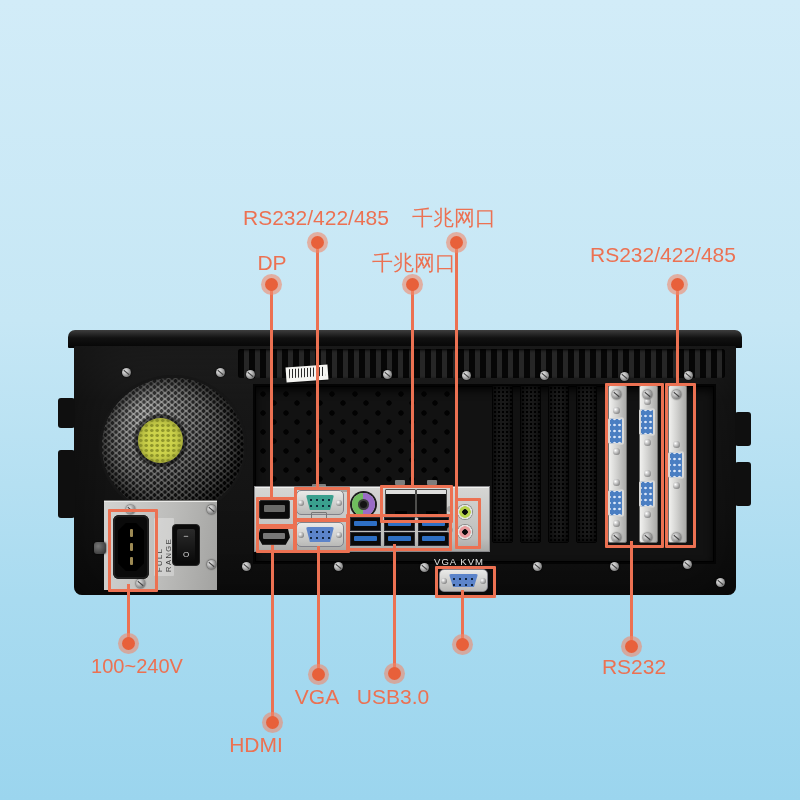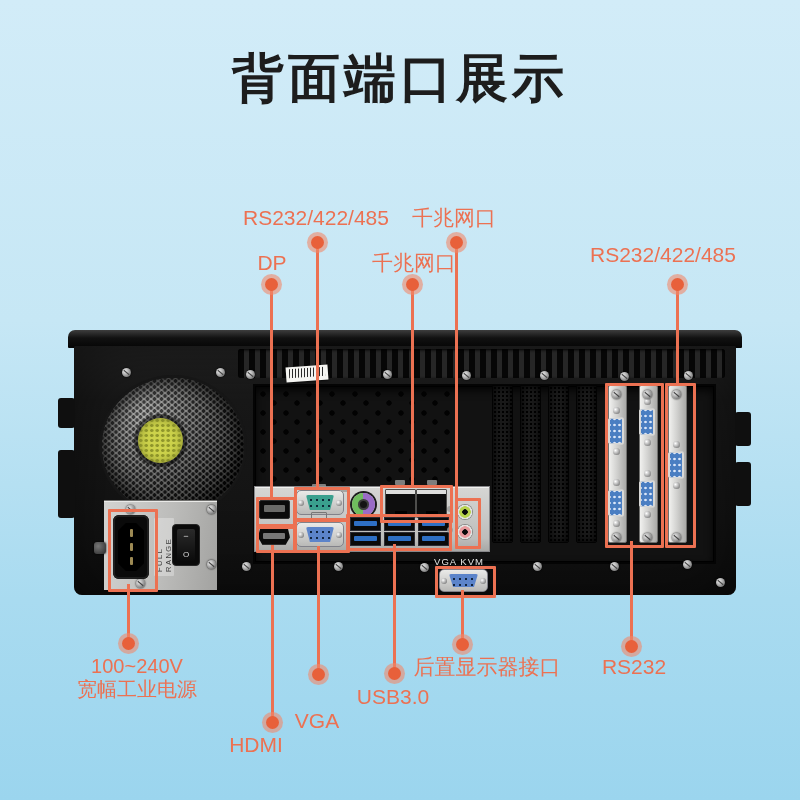--- a/index.html
+++ b/index.html
@@ -92,21 +92,20 @@
   .vline{width:3px;background:#EC7152;}
   .adot{width:13px;height:13px;border-radius:50%;background:#E8603A;box-shadow:0 0 0 4px rgba(242,136,106,.6);}
   .albl{color:#EC7152;font-size:21px;line-height:23px;transform:translateX(-50%);white-space:nowrap;}
   .albl.sm{font-size:20px;}
 </style>
 </head>
 <body>
 
 <div class="stage">
 
-  <h1 class="title">背面端口展示</h1>
 
   <div class="abs lip" style="left:68px;top:330px;width:674px;height:18px;"></div>
   <div class="abs bodyc" style="left:74px;top:346px;width:662px;height:249px;"></div>
   <div class="abs tab" style="left:58px;top:398px;width:17px;height:30px;"></div>
   <div class="abs tab" style="left:58px;top:450px;width:17px;height:68px;"></div>
   <div class="abs tab" style="left:735px;top:412px;width:16px;height:34px;"></div>
   <div class="abs tab" style="left:735px;top:462px;width:16px;height:44px;"></div>
   <div class="abs vents" style="left:238px;top:349px;width:487px;height:29px;"></div>
 
   <div class="abs fan" style="left:102px;top:378px;width:142px;height:136px;"></div>
@@ -262,20 +261,18 @@
   <div class="abs adot" style="left:388px;top:667px;"></div>
   <div class="abs adot" style="left:456px;top:638px;"></div>
   <div class="abs adot" style="left:625px;top:640px;"></div>
 
   <div class="abs albl" style="left:316px;top:206px;">RS232/422/485</div>
   <div class="abs albl" style="left:454px;top:206px;">千兆网口</div>
   <div class="abs albl" style="left:272px;top:251px;">DP</div>
   <div class="abs albl" style="left:414px;top:251px;">千兆网口</div>
   <div class="abs albl" style="left:663px;top:243px;">RS232/422/485</div>
   <div class="abs albl sm" style="left:137px;top:655px;">100~240V</div>
-  <div class="abs albl sm" style="left:137px;top:678px;">宽幅工业电源</div>
   <div class="abs albl" style="left:256px;top:733px;">HDMI</div>
-  <div class="abs albl" style="left:317px;top:685px;margin-top:24px;">VGA</div>
+  <div class="abs albl" style="left:317px;top:685px;">VGA</div>
   <div class="abs albl" style="left:393px;top:685px;">USB3.0</div>
-  <div class="abs albl" style="left:487px;top:655px;">后置显示器接口</div>
   <div class="abs albl" style="left:634px;top:655px;">RS232</div>
 
 </div>
 
 </body></html>

